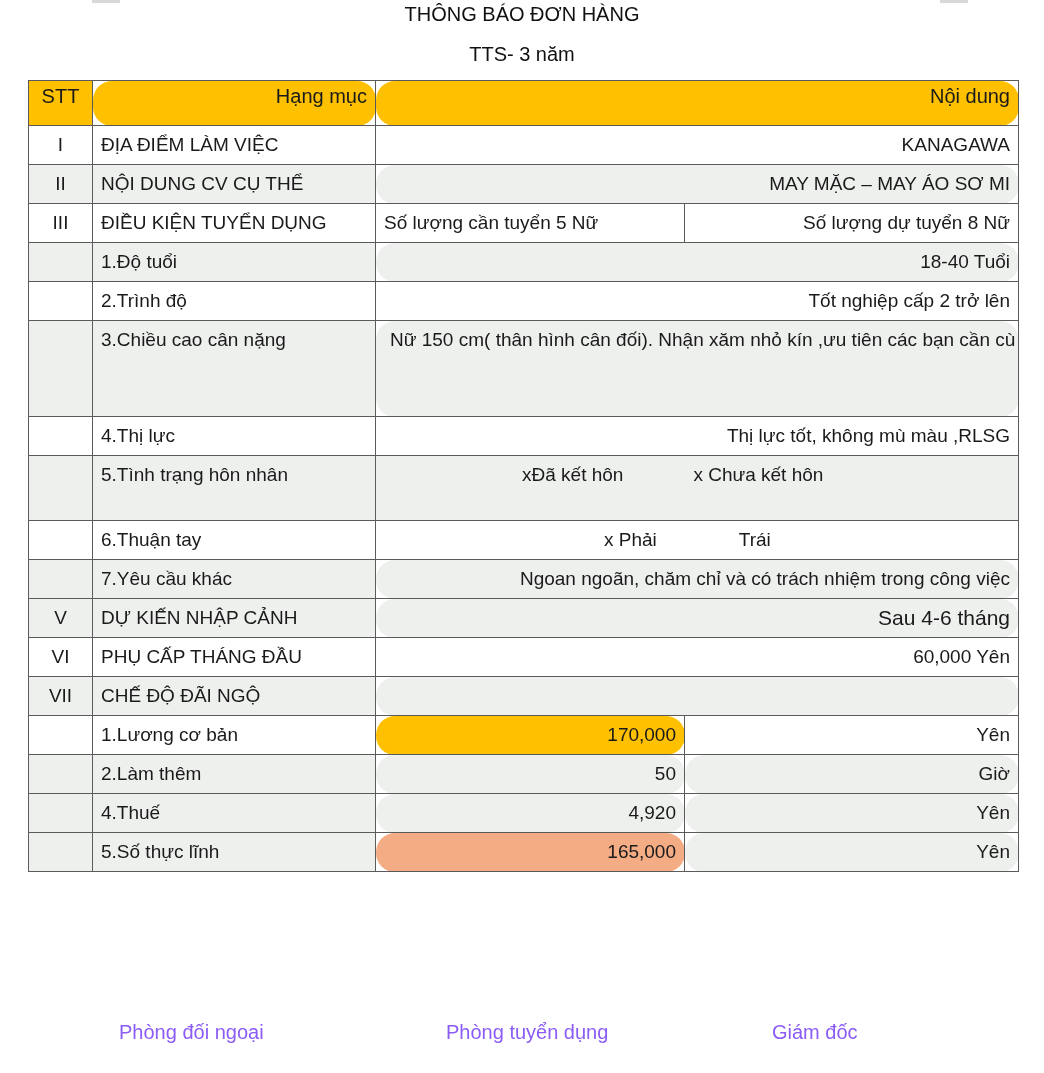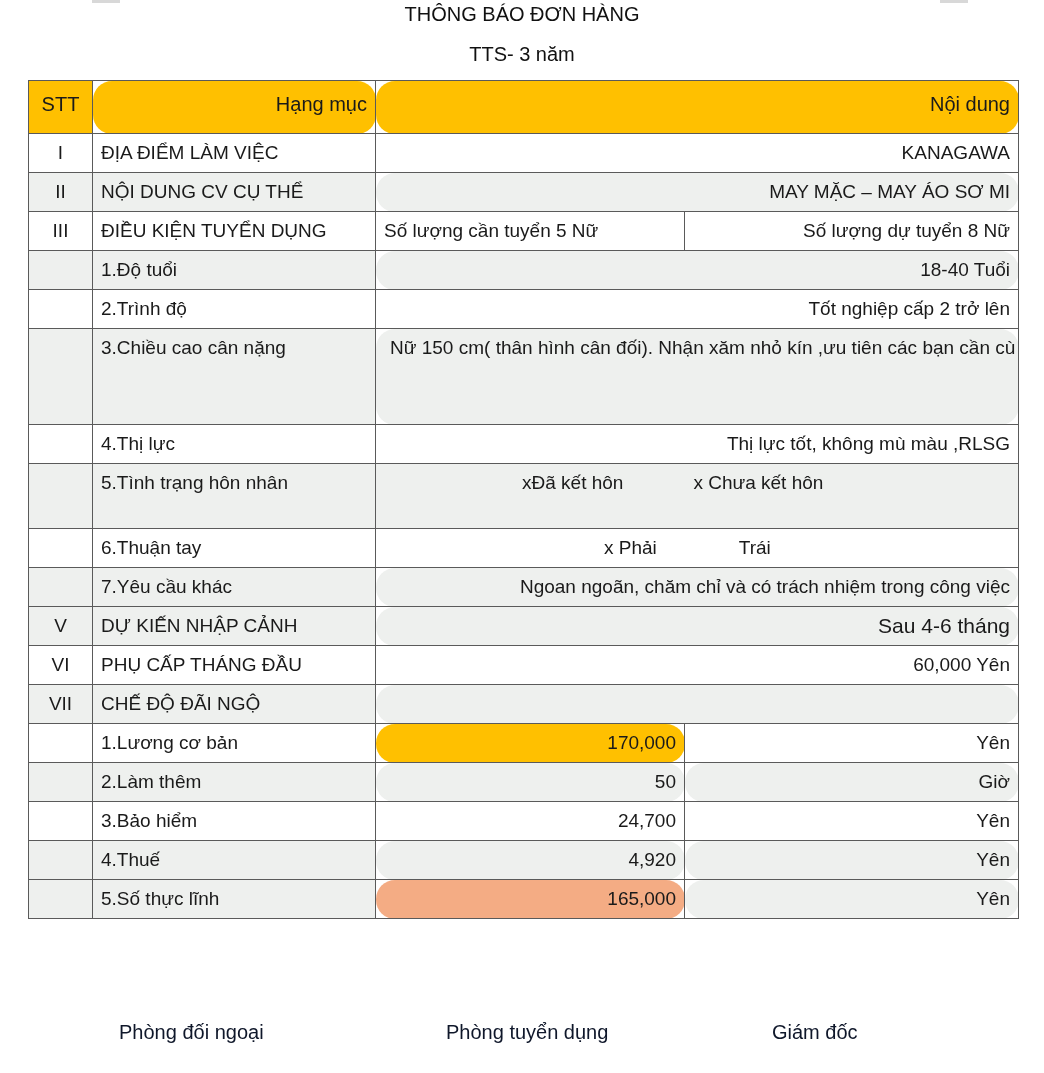--- a/index.html
+++ b/index.html
@@ -23,38 +23,38 @@
   }
   table.order td {
     border: 1px solid #5a5a5a; padding: 0 8px; vertical-align: top;
     line-height: 38px; overflow: hidden; white-space: nowrap;
   }
   col.c-stt { width: 64px; }
   col.c-item { width: 283px; }
   col.c-a { width: 309px; }
   col.c-b { width: 334px; }
 
-  tr.hdr td { background: #ffc000; font-size: 20px; height: 44px; line-height: 30px; padding-top: 8px; }
+  tr.hdr td { background: #ffc000; font-size: 20px; height: 44px; line-height: 30px; padding-top: 0; }
   tr.white td { background: #ffffff; }
   tr.gray td { background: #eef0ee; }
   tr.gold td { background: #ffc000; }
   td.stt { text-align: center; padding: 0; }
   td.center { text-align: right; border-radius: 19px; }
   td.sub { padding-left: 75px; }
   td.gold { background: #ffc000 !important; }
   td.salmon { background: #f4ac84 !important; }
   td.wrap { white-space: normal; }
   td.note { font-weight: bold; font-size: 21px; text-align: center; }
   td.note-label { padding-left: 75px; }
   .marital { display: inline-block; }
   .gap { display: inline-block; width: 70px; }
   .gap2 { display: inline-block; width: 82px; }
 
   .sign {
-    position: absolute; top: 1021px; font-size: 20px; color: #0f172a;
+    position: absolute; top: 1021px; font-size: 20px; color: #8b5cf6;
   }
 </style>
 </head>
 <body>
 
 <div class="top-mark" style="left:92px;"></div>
 <div class="top-mark" style="left:940px;"></div>
 
 <div class="title">THÔNG BÁO ĐƠN HÀNG</div>
 <div class="subtitle">TTS- 3 năm</div>
@@ -149,26 +149,20 @@
     <td class="sub">1.Lương cơ bản</td>
     <td class="center gold">170,000</td>
     <td class="center">Yên</td>
   </tr>
   <tr class="gray" style="height:39px">
     <td class="stt"></td>
     <td class="sub">2.Làm thêm</td>
     <td class="center">50</td>
     <td class="center">Giờ</td>
   </tr>
-  <tr class="white" style="height:38px">
-    <td class="stt"></td>
-    <td class="sub">3.Bảo hiểm</td>
-    <td class="center">24,700</td>
-    <td class="center">Yên</td>
-  </tr>
   <tr class="gray" style="height:38px">
     <td class="stt"></td>
     <td class="sub">4.Thuế</td>
     <td class="center">4,920</td>
     <td class="center">Yên</td>
   </tr>
   <tr class="gray" style="height:39px">
     <td class="stt"></td>
     <td class="sub">5.Số thực lĩnh</td>
     <td class="center salmon">165,000</td>

